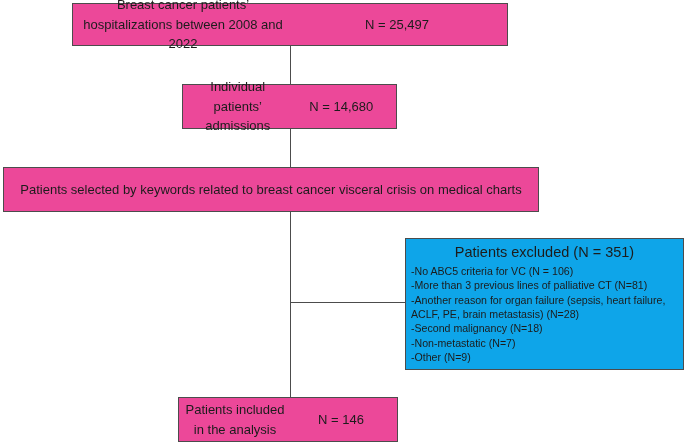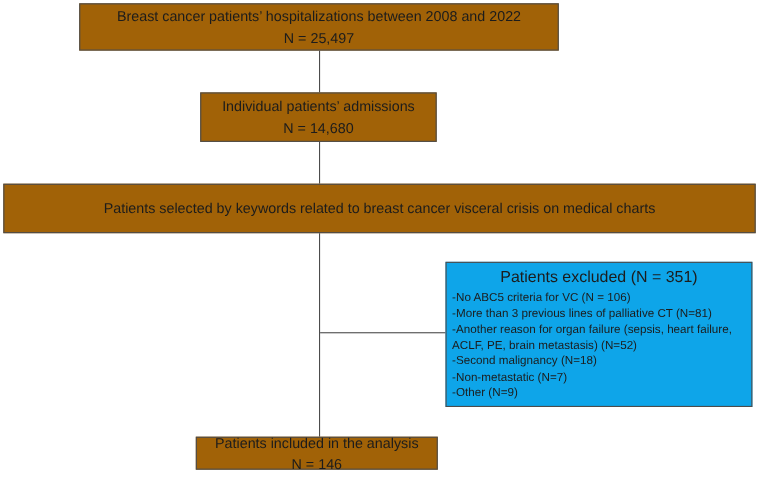--- a/index.html
+++ b/index.html
@@ -13,38 +13,38 @@
     width: 688px;
     height: 442px;
     background: #ffffff;
     overflow: hidden;
     color: #1c1c1c;
   }
   .flow-box {
     position: absolute;
     box-sizing: border-box;
     border: 1px solid #4c4c4c;
-    background: #a16207;
+    background: #ec4899;
     display: flex;
-    flex-direction: column;
+    flex-direction: row;
     justify-content: center;
     align-items: center;
     text-align: center;
     font-size: 13px;
     line-height: 1.5;
     padding: 1px 3px;
   }
   .flow-box .box-label,
   .flow-box .box-count {
     width: 100%;
   }
   #box-hospitalizations { left: 72px;  top: 3px;   width: 436px; height: 43px; }
   #box-admissions       { left: 182px; top: 84px;  width: 215px; height: 45px; }
-  #box-keywords         { left: 3px;   top: 167px; width: 684px; height: 45px; }
-  #box-included         { left: 178px; top: 397px; width: 220px; height: 30px; text-align: center; }
+  #box-keywords         { left: 3px;   top: 167px; width: 536px; height: 45px; }
+  #box-included         { left: 178px; top: 397px; width: 220px; height: 45px; text-align: center; }
 
   .excluded-box {
     position: absolute;
     box-sizing: border-box;
     left: 405px;
     top: 238px;
     width: 279px;
     height: 132px;
     border: 1px solid #4c4c4c;
     background: #0ea5e9;
@@ -99,21 +99,21 @@
   </div>
 
   <div class="connector v" id="conn-3"></div>
   <div class="connector h" id="conn-branch"></div>
 
   <div class="excluded-box">
     <div class="excluded-title">Patients excluded (N = 351)</div>
     <ul class="excluded-list">
       <li>-No ABC5 criteria for VC (N = 106)</li>
       <li>-More than 3 previous lines of palliative CT (N=81)</li>
-      <li>-Another reason for organ failure (sepsis, heart failure, ACLF, PE, brain metastasis) (N=52)</li>
+      <li>-Another reason for organ failure (sepsis, heart failure, ACLF, PE, brain metastasis) (N=28)</li>
       <li>-Second malignancy (N=18)</li>
       <li>-Non-metastatic (N=7)</li>
       <li>-Other (N=9)</li>
     </ul>
   </div>
 
   <div class="flow-box" id="box-included">
     <div class="box-label">Patients included in the analysis</div>
     <div class="box-count">N = 146</div>
   </div>

